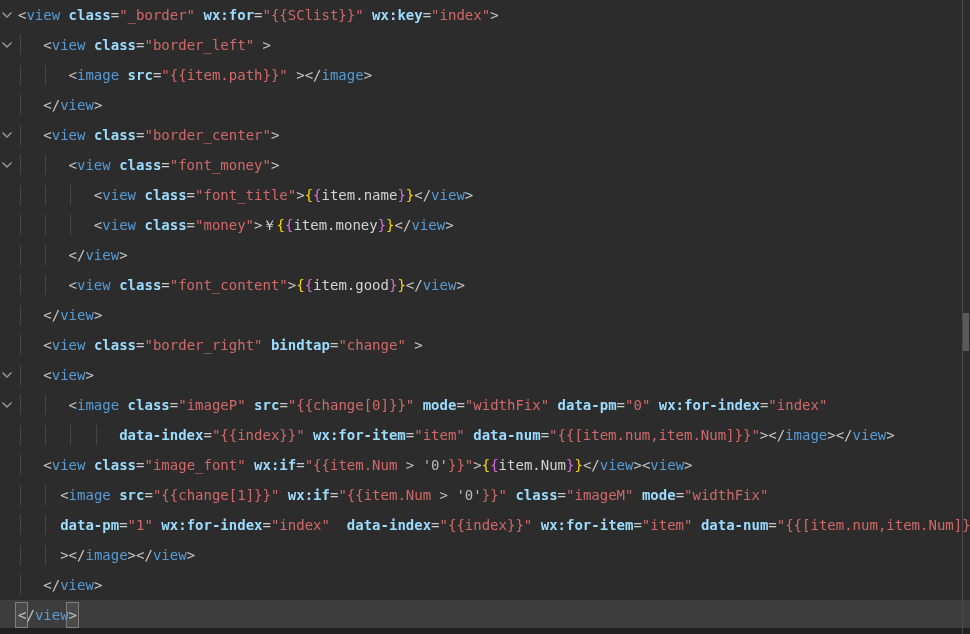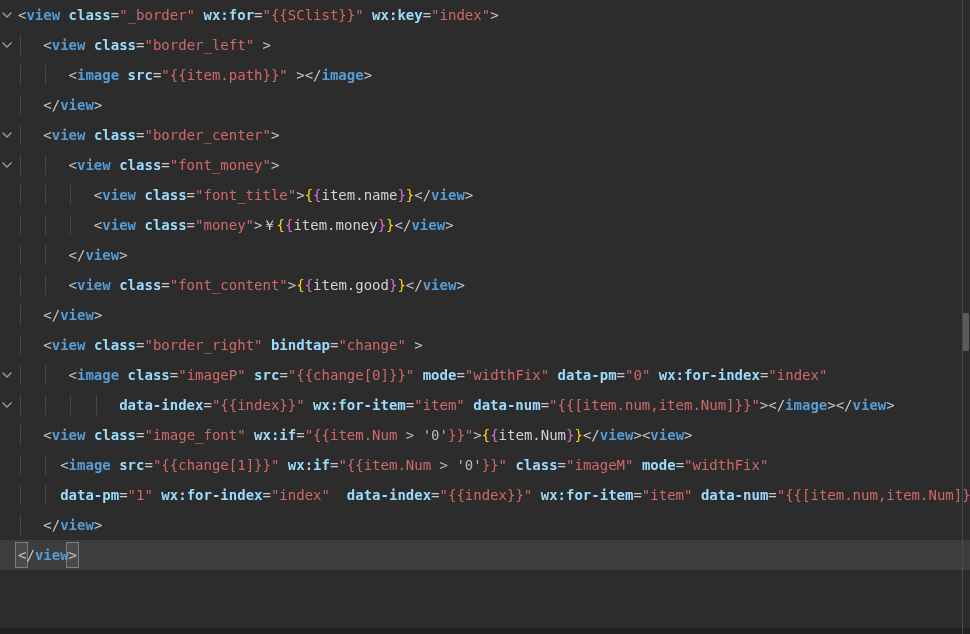--- a/index.html
+++ b/index.html
@@ -16,21 +16,21 @@
     position:relative;
     height:30px;line-height:30px;
     white-space:pre;
     padding-left:18px;
     box-sizing:border-box;
     color:#d4d4d4;
   }
   .line.current{background:#3d3d3d;}
   .tok{position:relative;z-index:1;}
   .c-pun{color:var(--pun);}
-  .c-tag{color:var(--tag);font-weight:bold;}
+  .c-tag{color:var(--tag);}
   .c-attr{color:var(--attr);font-weight:bold;}
   .c-str{color:var(--str);}
   .c-b1{color:var(--b1);}
   .c-b2{color:var(--b2);}
   .c-txt{color:var(--txt);}
   .c-op{color:var(--op);}
   .guide{
     position:absolute;top:5px;width:1px;height:20px;
     background:#474747;z-index:0;
   }
@@ -68,25 +68,27 @@
       <div class="line"><span class="guide" style="left: 20px;"></span><span class="guide" style="left: 45.2px;"></span><span class="tok">      </span><span class="tok c-pun">&lt;</span><span class="tok c-tag">image</span><span class="tok c-txt"> </span><span class="tok c-attr">src</span><span class="tok c-pun">=</span><span class="tok c-str">"{{item.path}}"</span><span class="tok c-txt"> </span><span class="tok c-pun">&gt;</span><span class="tok c-pun">&lt;/</span><span class="tok c-tag">image</span><span class="tok c-pun">&gt;</span></div>
       <div class="line"><span class="guide" style="left: 20px;"></span><span class="tok">   </span><span class="tok c-pun">&lt;/</span><span class="tok c-tag">view</span><span class="tok c-pun">&gt;</span></div>
       <div class="line"><span class="guide" style="left: 20px;"></span><span class="tok">   </span><span class="tok c-pun">&lt;</span><span class="tok c-tag">view</span><span class="tok c-txt"> </span><span class="tok c-attr">class</span><span class="tok c-pun">=</span><span class="tok c-str">"border_center"</span><span class="tok c-pun">&gt;</span></div>
       <div class="line"><span class="guide" style="left: 20px;"></span><span class="guide" style="left: 45.2px;"></span><span class="tok">      </span><span class="tok c-pun">&lt;</span><span class="tok c-tag">view</span><span class="tok c-txt"> </span><span class="tok c-attr">class</span><span class="tok c-pun">=</span><span class="tok c-str">"font_money"</span><span class="tok c-pun">&gt;</span></div>
       <div class="line"><span class="guide" style="left: 20px;"></span><span class="guide" style="left: 45.2px;"></span><span class="guide" style="left: 70.4px;"></span><span class="tok">         </span><span class="tok c-pun">&lt;</span><span class="tok c-tag">view</span><span class="tok c-txt"> </span><span class="tok c-attr">class</span><span class="tok c-pun">=</span><span class="tok c-str">"font_title"</span><span class="tok c-pun">&gt;</span><span class="tok c-b1">{</span><span class="tok c-b2">{</span><span class="tok c-txt">item.name</span><span class="tok c-b2">}</span><span class="tok c-b1">}</span><span class="tok c-pun">&lt;/</span><span class="tok c-tag">view</span><span class="tok c-pun">&gt;</span></div>
       <div class="line"><span class="guide" style="left: 20px;"></span><span class="guide" style="left: 45.2px;"></span><span class="guide" style="left: 70.4px;"></span><span class="tok">         </span><span class="tok c-pun">&lt;</span><span class="tok c-tag">view</span><span class="tok c-txt"> </span><span class="tok c-attr">class</span><span class="tok c-pun">=</span><span class="tok c-str">"money"</span><span class="tok c-pun">&gt;</span><span class="tok c-txt">￥</span><span class="tok c-b1">{</span><span class="tok c-b2">{</span><span class="tok c-txt">item.money</span><span class="tok c-b2">}</span><span class="tok c-b1">}</span><span class="tok c-pun">&lt;/</span><span class="tok c-tag">view</span><span class="tok c-pun">&gt;</span></div>
       <div class="line"><span class="guide" style="left: 20px;"></span><span class="guide" style="left: 45.2px;"></span><span class="tok">      </span><span class="tok c-pun">&lt;/</span><span class="tok c-tag">view</span><span class="tok c-pun">&gt;</span></div>
       <div class="line"><span class="guide" style="left: 20px;"></span><span class="guide" style="left: 45.2px;"></span><span class="tok">      </span><span class="tok c-pun">&lt;</span><span class="tok c-tag">view</span><span class="tok c-txt"> </span><span class="tok c-attr">class</span><span class="tok c-pun">=</span><span class="tok c-str">"font_content"</span><span class="tok c-pun">&gt;</span><span class="tok c-b1">{</span><span class="tok c-b2">{</span><span class="tok c-txt">item.good</span><span class="tok c-b2">}</span><span class="tok c-b1">}</span><span class="tok c-pun">&lt;/</span><span class="tok c-tag">view</span><span class="tok c-pun">&gt;</span></div>
       <div class="line"><span class="guide" style="left: 20px;"></span><span class="tok">   </span><span class="tok c-pun">&lt;/</span><span class="tok c-tag">view</span><span class="tok c-pun">&gt;</span></div>
       <div class="line"><span class="guide" style="left: 20px;"></span><span class="tok">   </span><span class="tok c-pun">&lt;</span><span class="tok c-tag">view</span><span class="tok c-txt"> </span><span class="tok c-attr">class</span><span class="tok c-pun">=</span><span class="tok c-str">"border_right"</span><span class="tok c-txt"> </span><span class="tok c-attr">bindtap</span><span class="tok c-pun">=</span><span class="tok c-str">"change"</span><span class="tok c-txt"> </span><span class="tok c-pun">&gt;</span></div>
+      <div class="line"><span class="guide" style="left: 20px;"></span><span class="tok">   </span><span class="tok c-pun">&lt;</span><span class="tok c-tag">view</span><span class="tok c-pun">&gt;</span></div>
       <div class="line"><span class="guide" style="left: 20px;"></span><span class="guide" style="left: 45.2px;"></span><span class="tok">      </span><span class="tok c-pun">&lt;</span><span class="tok c-tag">image</span><span class="tok c-txt"> </span><span class="tok c-attr">class</span><span class="tok c-pun">=</span><span class="tok c-str">"imageP"</span><span class="tok c-txt"> </span><span class="tok c-attr">src</span><span class="tok c-pun">=</span><span class="tok c-str">"{{change[0]}}"</span><span class="tok c-txt"> </span><span class="tok c-attr">mode</span><span class="tok c-pun">=</span><span class="tok c-str">"widthFix"</span><span class="tok c-txt"> </span><span class="tok c-attr">data-pm</span><span class="tok c-pun">=</span><span class="tok c-str">"0"</span><span class="tok c-txt"> </span><span class="tok c-attr">wx:for-index</span><span class="tok c-pun">=</span><span class="tok c-str">"index"</span></div>
       <div class="line"><span class="guide" style="left: 20px;"></span><span class="guide" style="left: 45.2px;"></span><span class="guide" style="left: 70.4px;"></span><span class="guide" style="left: 95.6px;"></span><span class="tok">            </span><span class="tok c-attr">data-index</span><span class="tok c-pun">=</span><span class="tok c-str">"{{index}}"</span><span class="tok c-txt"> </span><span class="tok c-attr">wx:for-item</span><span class="tok c-pun">=</span><span class="tok c-str">"item"</span><span class="tok c-txt"> </span><span class="tok c-attr">data-num</span><span class="tok c-pun">=</span><span class="tok c-str">"{{[item.num,item.Num]}}"</span><span class="tok c-pun">&gt;</span><span class="tok c-pun">&lt;/</span><span class="tok c-tag">image</span><span class="tok c-pun">&gt;&lt;/</span><span class="tok c-tag">view</span><span class="tok c-pun">&gt;</span></div>
       <div class="line"><span class="guide" style="left: 20px;"></span><span class="tok">   </span><span class="tok c-pun">&lt;</span><span class="tok c-tag">view</span><span class="tok c-txt"> </span><span class="tok c-attr">class</span><span class="tok c-pun">=</span><span class="tok c-str">"image_font"</span><span class="tok c-txt"> </span><span class="tok c-attr">wx:if</span><span class="tok c-pun">=</span><span class="tok c-str">"{{item.Num</span><span class="tok c-op"> &gt; </span><span class="tok c-op">'0'</span><span class="tok c-str">}}"</span><span class="tok c-pun">&gt;</span><span class="tok c-b1">{</span><span class="tok c-b2">{</span><span class="tok c-txt">item.Num</span><span class="tok c-b2">}</span><span class="tok c-b1">}</span><span class="tok c-pun">&lt;/</span><span class="tok c-tag">view</span><span class="tok c-pun">&gt;&lt;</span><span class="tok c-tag">view</span><span class="tok c-pun">&gt;</span></div>
       <div class="line"><span class="guide" style="left: 20px;"></span><span class="guide" style="left: 45.2px;"></span><span class="tok">     </span><span class="tok c-pun">&lt;</span><span class="tok c-tag">image</span><span class="tok c-txt"> </span><span class="tok c-attr">src</span><span class="tok c-pun">=</span><span class="tok c-str">"{{change[1]}}"</span><span class="tok c-txt"> </span><span class="tok c-attr">wx:if</span><span class="tok c-pun">=</span><span class="tok c-str">"{{item.Num</span><span class="tok c-op"> &gt; </span><span class="tok c-op">'0'</span><span class="tok c-str">}}"</span><span class="tok c-txt"> </span><span class="tok c-attr">class</span><span class="tok c-pun">=</span><span class="tok c-str">"imageM"</span><span class="tok c-txt"> </span><span class="tok c-attr">mode</span><span class="tok c-pun">=</span><span class="tok c-str">"widthFix"</span></div>
       <div class="line"><span class="guide" style="left: 20px;"></span><span class="guide" style="left: 45.2px;"></span><span class="tok">     </span><span class="tok c-attr">data-pm</span><span class="tok c-pun">=</span><span class="tok c-str">"1"</span><span class="tok c-txt"> </span><span class="tok c-attr">wx:for-index</span><span class="tok c-pun">=</span><span class="tok c-str">"index"</span><span class="tok c-txt">  </span><span class="tok c-attr">data-index</span><span class="tok c-pun">=</span><span class="tok c-str">"{{index}}"</span><span class="tok c-txt"> </span><span class="tok c-attr">wx:for-item</span><span class="tok c-pun">=</span><span class="tok c-str">"item"</span><span class="tok c-txt"> </span><span class="tok c-attr">data-num</span><span class="tok c-pun">=</span><span class="tok c-str">"{{[item.num,item.Num]}}"</span></div>
+      <div class="line"><span class="guide" style="left: 20px;"></span><span class="guide" style="left: 45.2px;"></span><span class="tok">     </span><span class="tok c-pun">&gt;&lt;/</span><span class="tok c-tag">image</span><span class="tok c-pun">&gt;&lt;/</span><span class="tok c-tag">view</span><span class="tok c-pun">&gt;</span></div>
       <div class="line"><span class="guide" style="left: 20px;"></span><span class="tok">   </span><span class="tok c-pun">&lt;/</span><span class="tok c-tag">view</span><span class="tok c-pun">&gt;</span></div>
       <div class="line current" style="background: rgb(61, 61, 61);"><div class="bracket-box" style="left: 15px;"></div><div class="bracket-box" style="left: 66px;"></div><span class="tok c-pun">&lt;</span><span class="tok c-pun">/</span><span class="tok c-tag">view</span><span class="tok c-pun">&gt;</span></div>
     </div>
   <div id="below-area"></div>
   <div id="sb-border"></div>
   <div id="sb-thumb"></div>
 <svg class="chevron" viewBox="0 0 12 8" style="top: 11px;">
       <path d="M1.5 1.5 L6 6 L10.5 1.5" stroke="#9a9a9a" stroke-width="1.4" fill="none"></path>
     </svg>
     <svg class="chevron" viewBox="0 0 12 8" style="top: 41px;">

